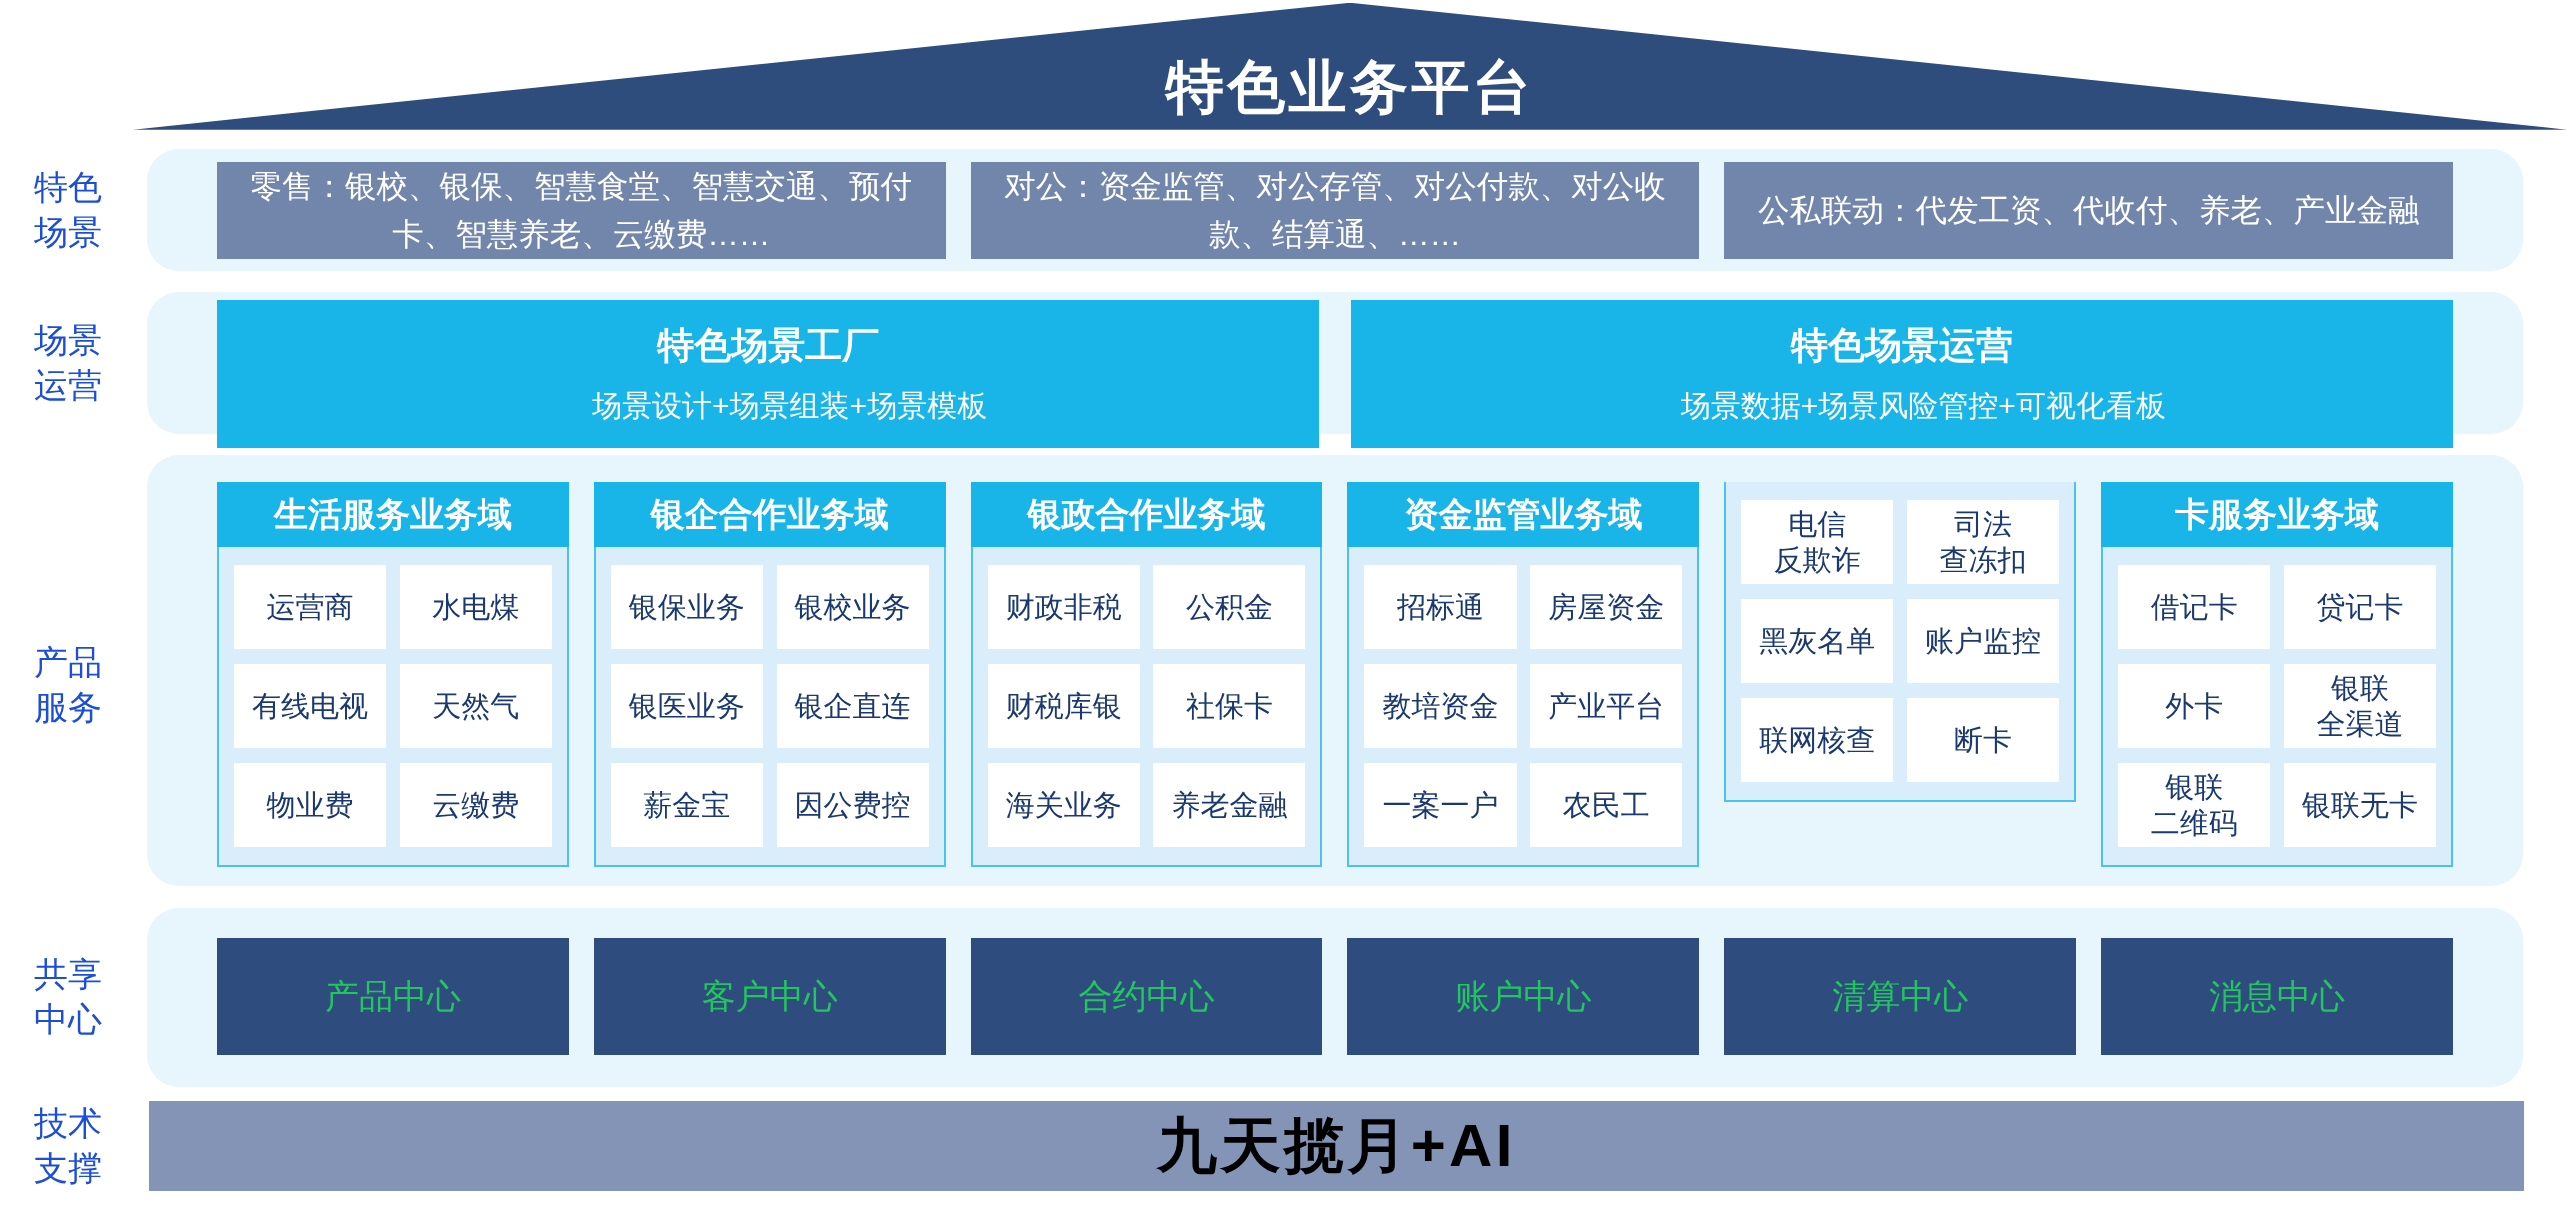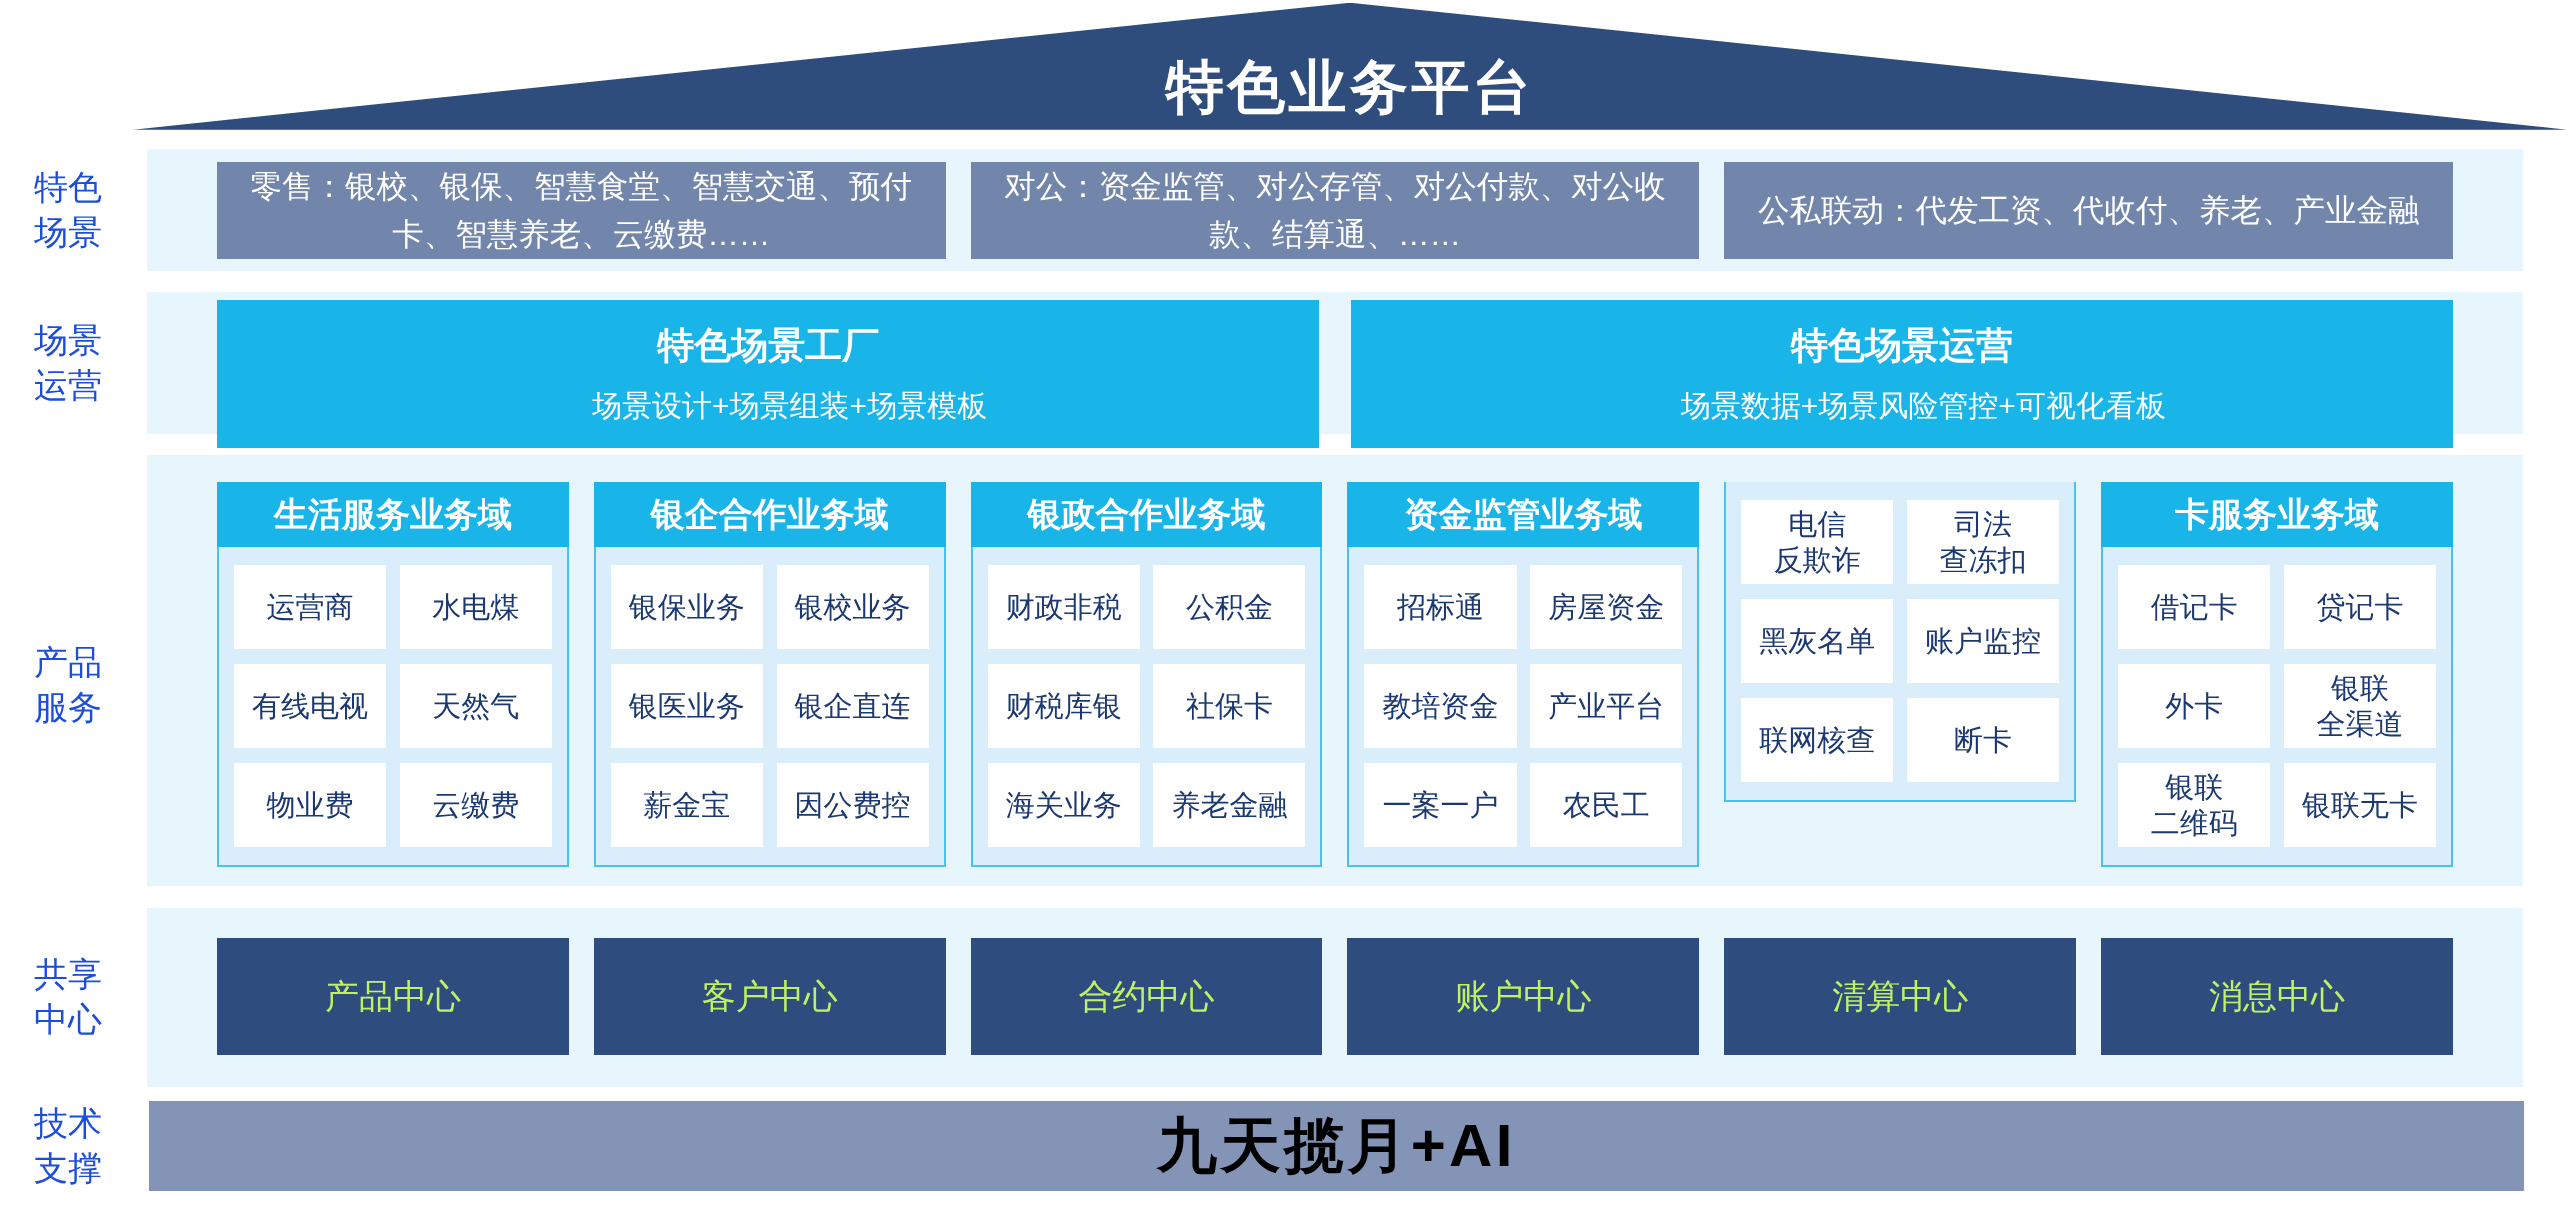--- a/index.html
+++ b/index.html
@@ -26,21 +26,21 @@
     position:absolute;left:5.5px;width:125px;text-align:center;
     color:#1d4ed8;font-size:34px;line-height:1.32;white-space:pre-line;
   }
   .lbl-scene{top:165px;}
   .lbl-operation{top:318px;}
   .lbl-products{top:602px;margin-top:38px;}
   .lbl-sharing{top:952px;}
   .lbl-tech{top:1101px;}
 
   
-  .band{position:absolute;left:147px;width:2376px;background:#e7f5fd;box-sizing:border-box;}
+  .band{position:absolute;left:147px;width:2376px;background:#e7f5fd;box-sizing:border-box;border-radius:32px;}
   .band-scene{top:149px;height:122px;}
   .band-operation{top:292px;height:142px;}
   .band-products{top:455px;height:431px;}
   .band-sharing{top:908px;height:179px;}
 
   
   .scene-row{display:flex;gap:25px;padding:13px 70px 0;}
   .scene-box{
     flex:1;height:97px;background:#7286ab;color:#ffffff;
     font-size:31.5px;line-height:1.5;
@@ -74,21 +74,21 @@
   }
   .cell{
     background:#ffffff;color:#1b3970;font-size:29px;line-height:1.25;
     display:flex;align-items:center;justify-content:center;text-align:center;
     white-space:pre-line;
   }
 
   
   .centers{display:flex;gap:25px;padding:30px 70px 0;}
   .center-box{
-    flex:1;height:117px;background:#2e4d7e;color:#bef264;font-size:34px;
+    flex:1;height:117px;background:#2e4d7e;color:#22c55e;font-size:34px;
     display:flex;align-items:center;justify-content:center;
   }
 
   
   .techbar{
     position:absolute;left:149px;top:1101px;width:2375px;height:90px;
     background:#8394b7;color:#000000;
     display:flex;align-items:center;justify-content:center;
     font-size:60px;font-weight:bold;letter-spacing:3.4px;
   }

